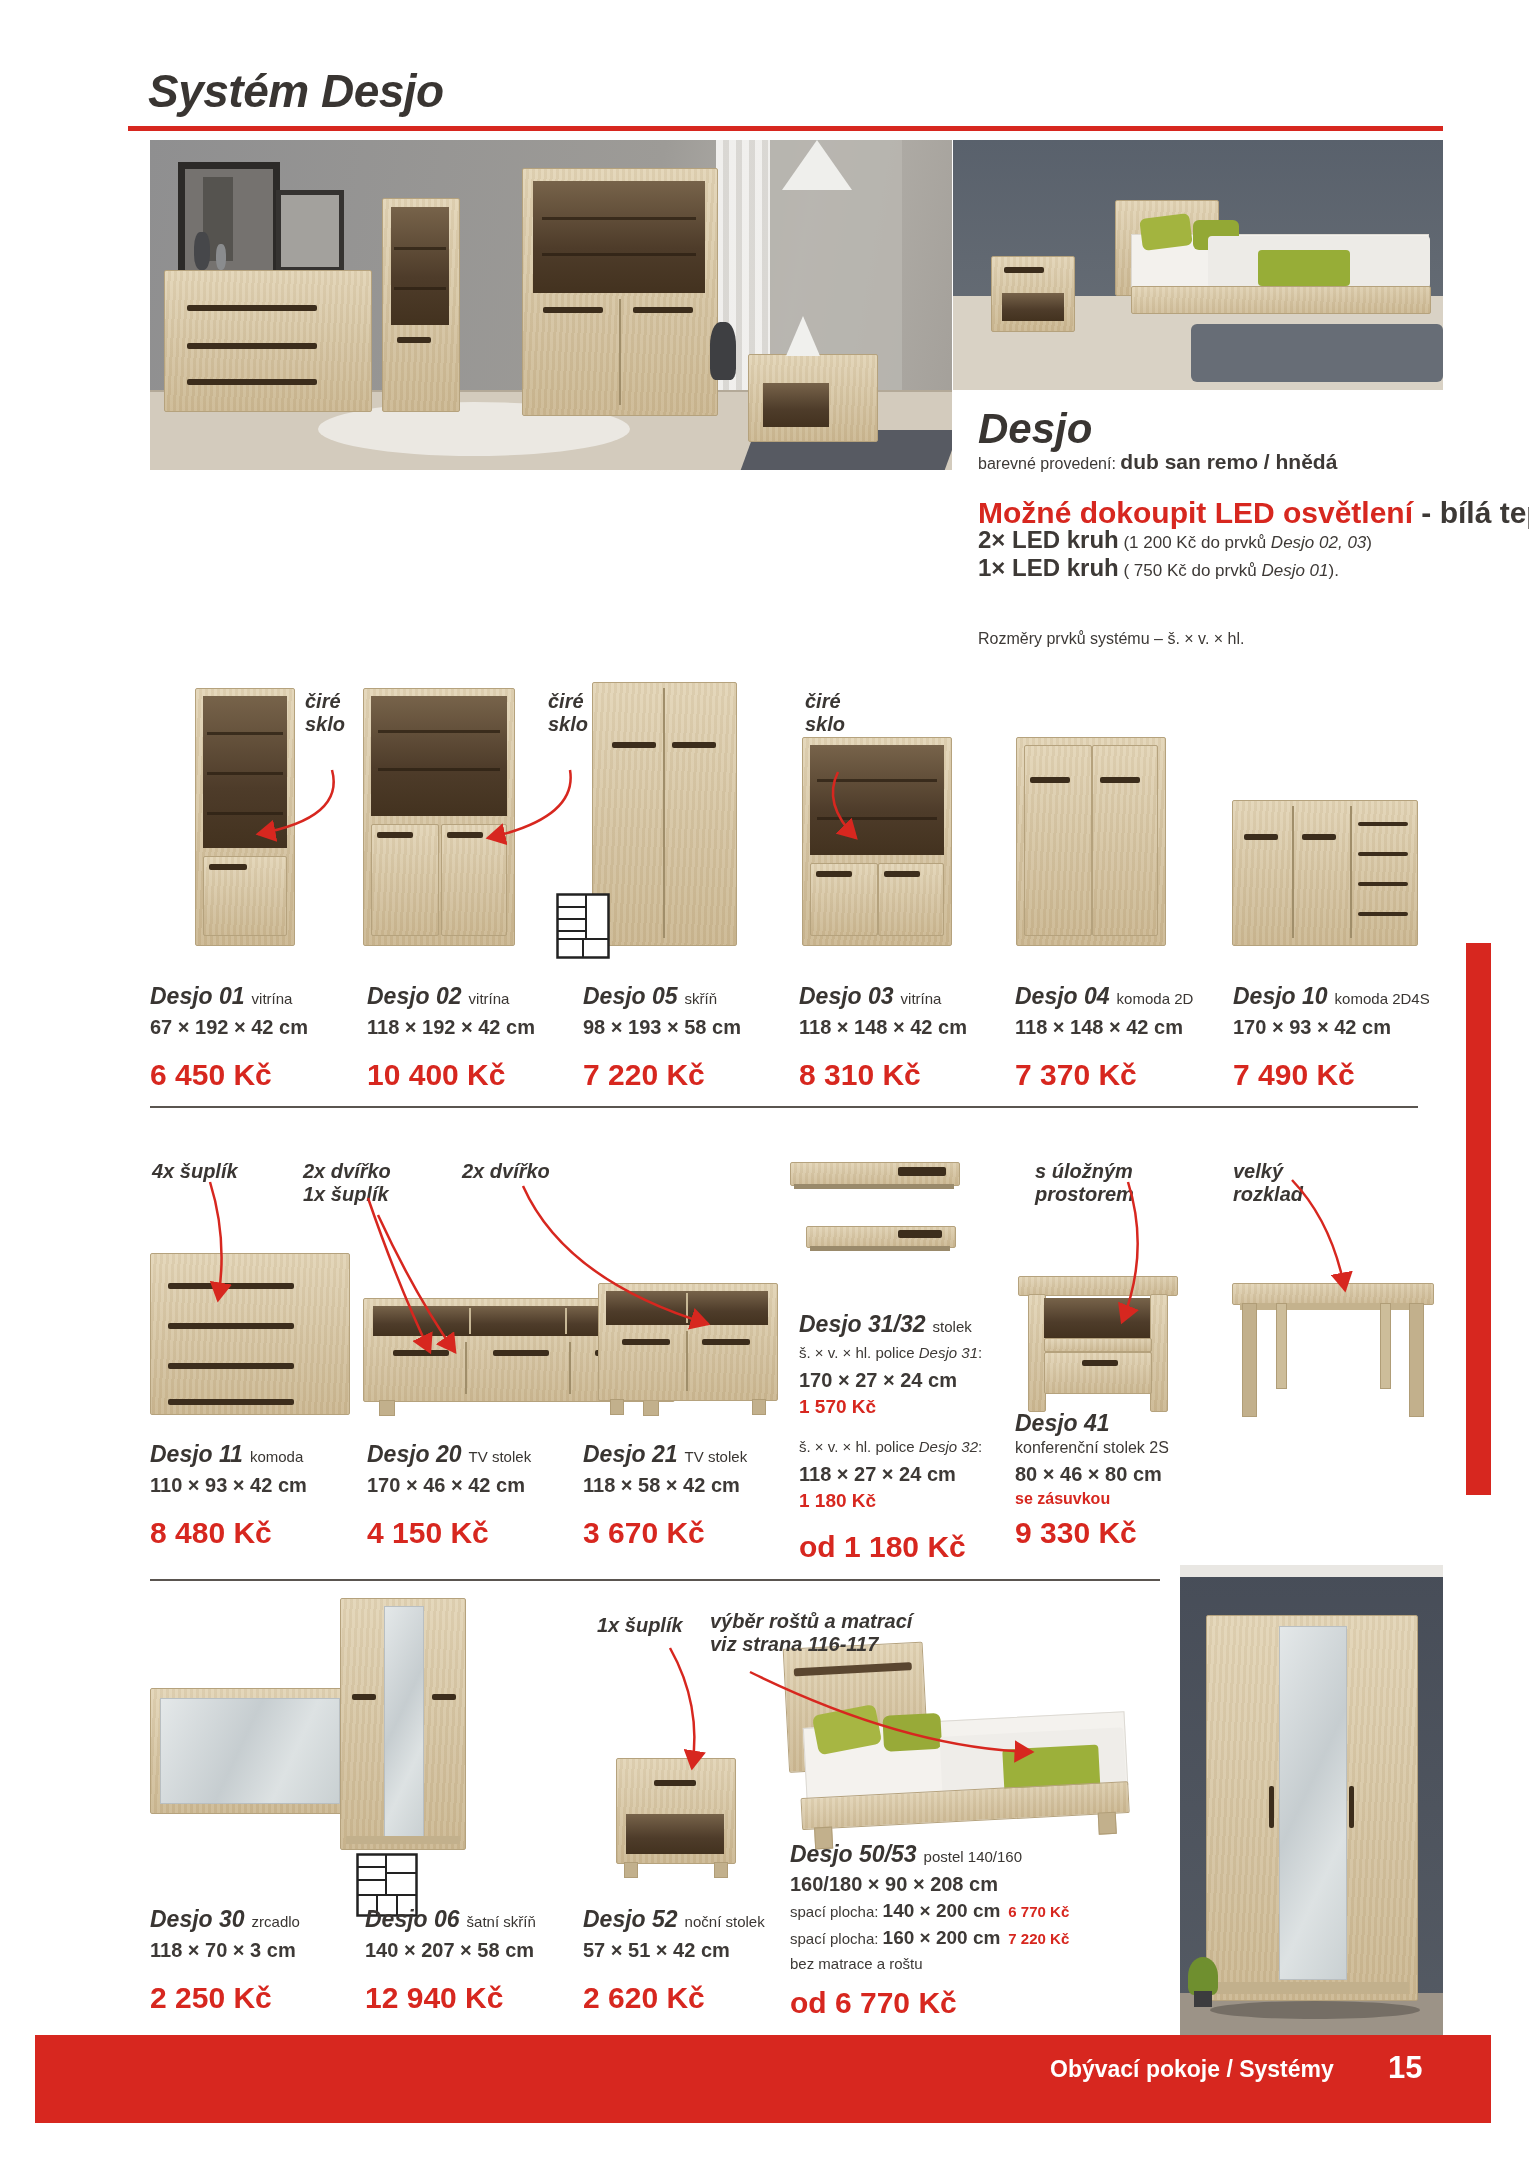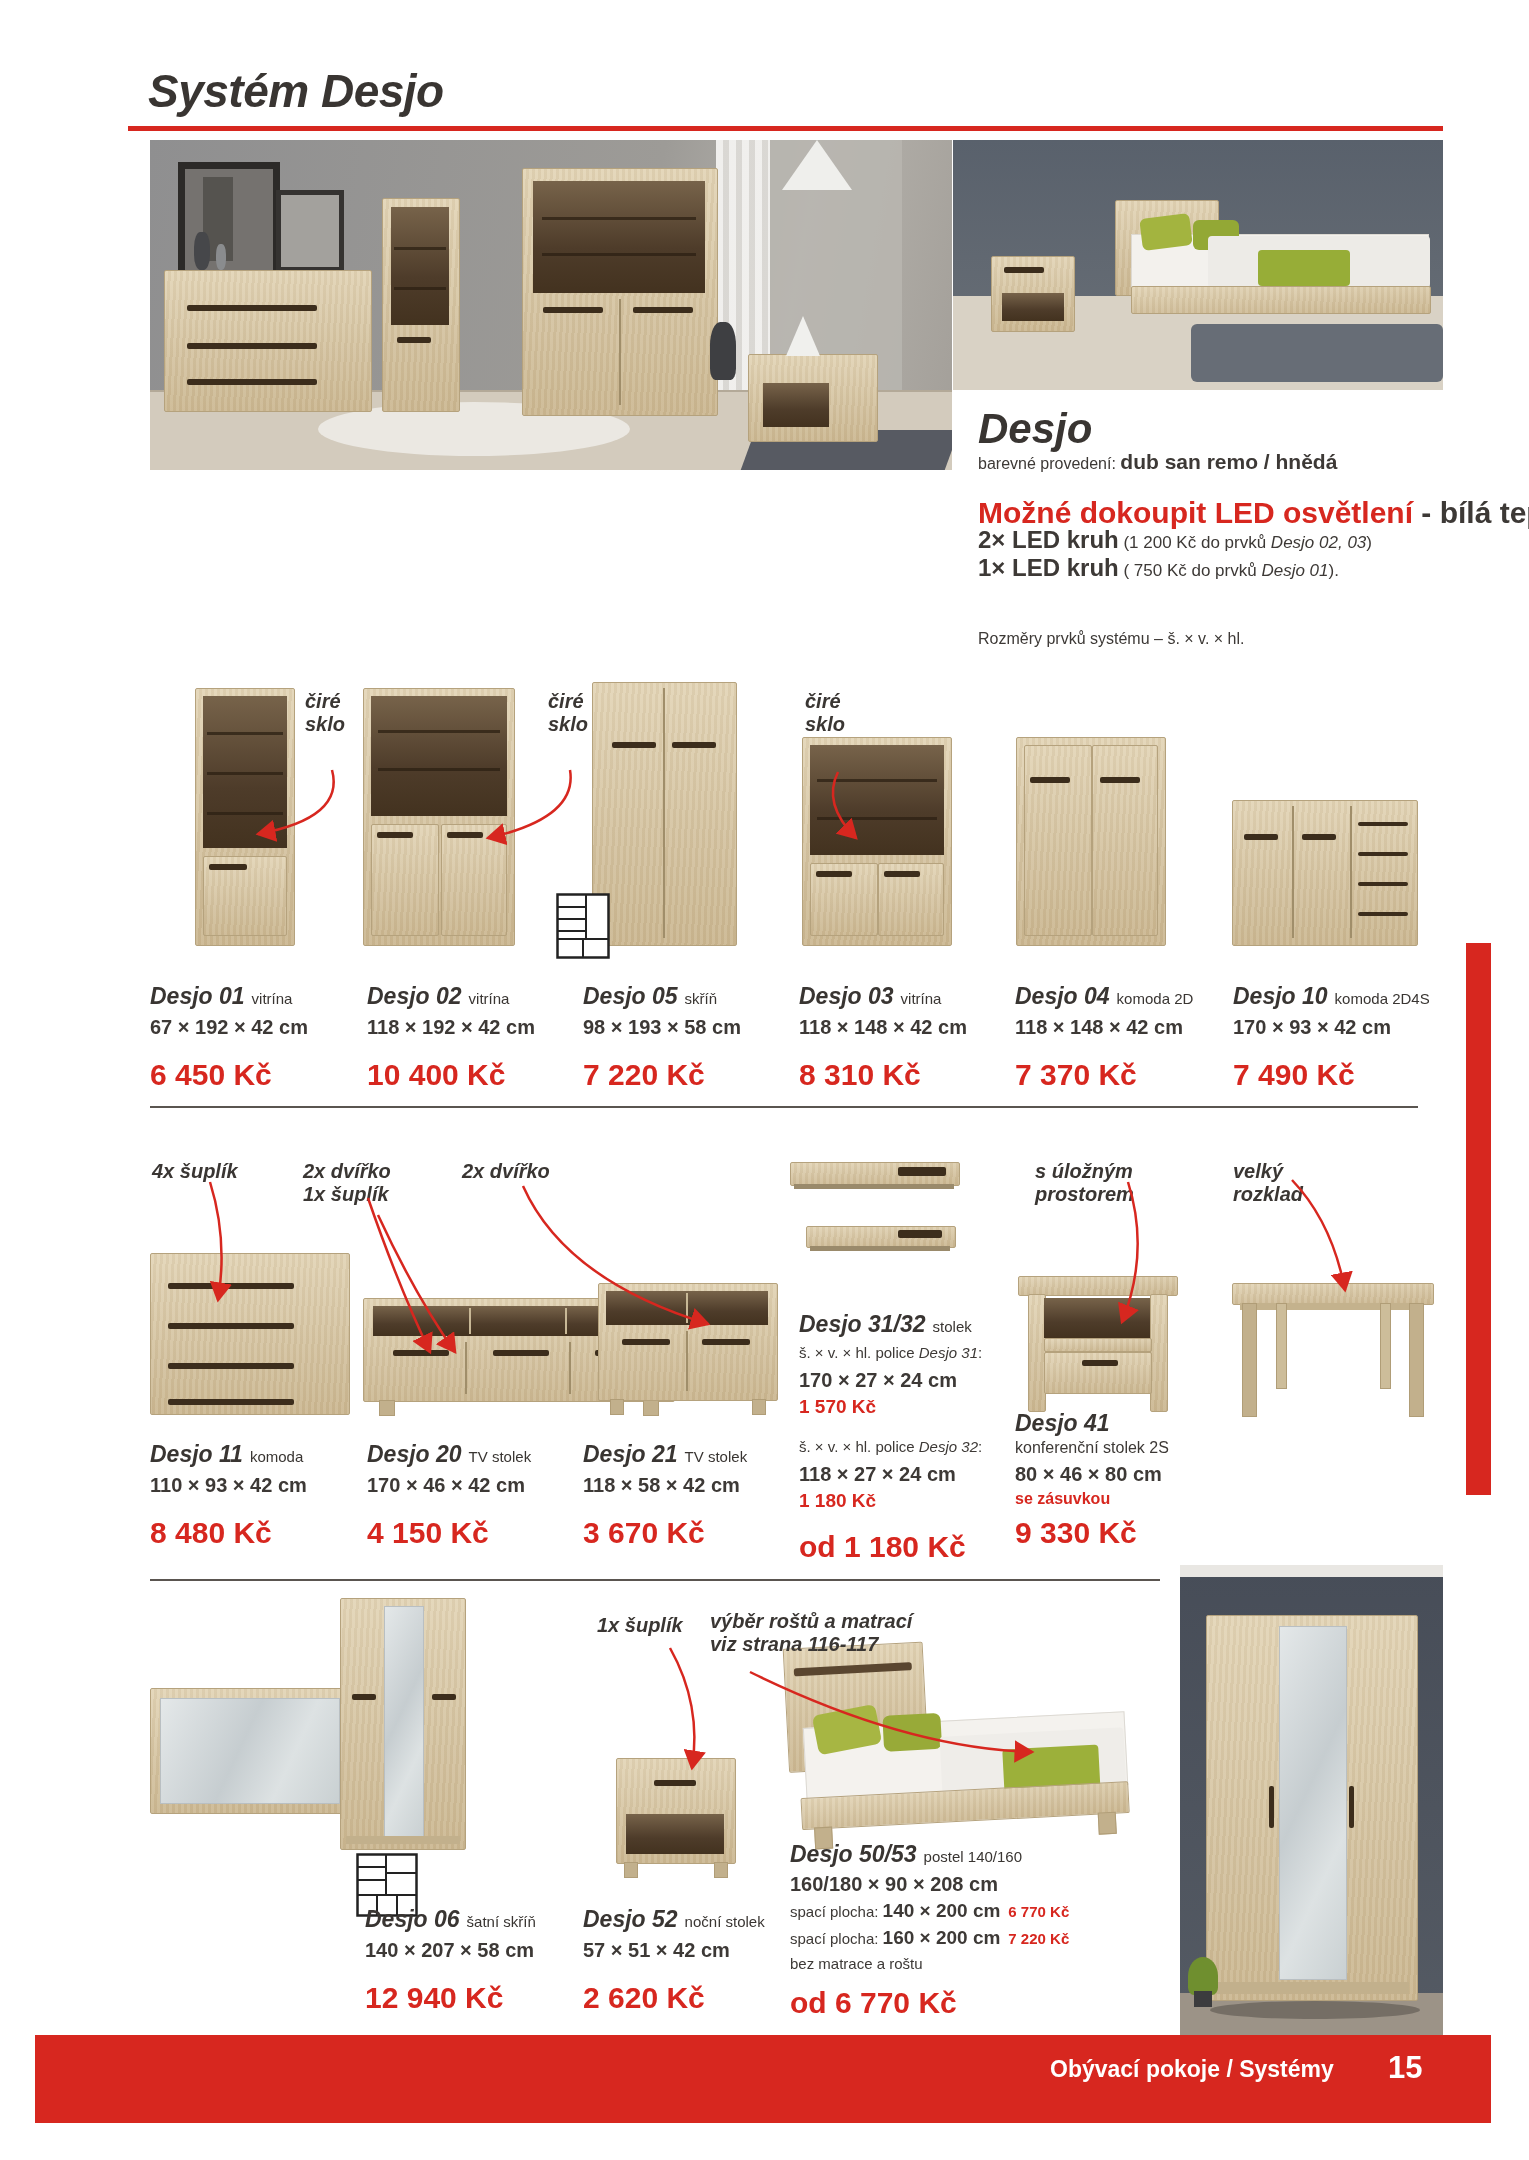--- a/index.html
+++ b/index.html
@@ -370,20 +370,25 @@
     <div class="wd" style="left:26px;top:50px;width:210px;height:384px;">
       <div class="mir" style="left:72px;top:10px;width:66px;height:352px;"></div>
       <div class="sl" style="left:62px;top:170px;width:5px;height:42px;"></div>
       <div class="sl" style="left:142px;top:170px;width:5px;height:42px;"></div>
       <div class="abs" style="left:8px;top:366px;width:194px;height:12px;background:#c2b08c;"></div>
     </div>
     <div class="abs" style="left:8px;top:392px;width:30px;height:38px;background:#6f8f2f;border-radius:50% 50% 20% 20%;"></div>
     <div class="abs" style="left:14px;top:426px;width:18px;height:16px;background:#3c3c3e;"></div>
   </div>
 
+  <div class="pcell" style="left:150px;top:1906px;">
+    <div class="pname"><span>Desjo 30</span><span class="tp">zrcadlo</span></div>
+    <div class="pdims">118 × 70 × 3 cm</div>
+    <div class="pprice">2 250 Kč</div>
+  </div>
   <div class="pcell" style="left:365px;top:1906px;">
     <div class="pname"><span>Desjo 06</span><span class="tp">šatní skříň</span></div>
     <div class="pdims">140 × 207 × 58 cm</div>
     <div class="pprice">12 940 Kč</div>
   </div>
   <div class="pcell" style="left:583px;top:1906px;">
     <div class="pname"><span>Desjo 52</span><span class="tp">noční stolek</span></div>
     <div class="pdims">57 × 51 × 42 cm</div>
     <div class="pprice">2 620 Kč</div>
   </div>

